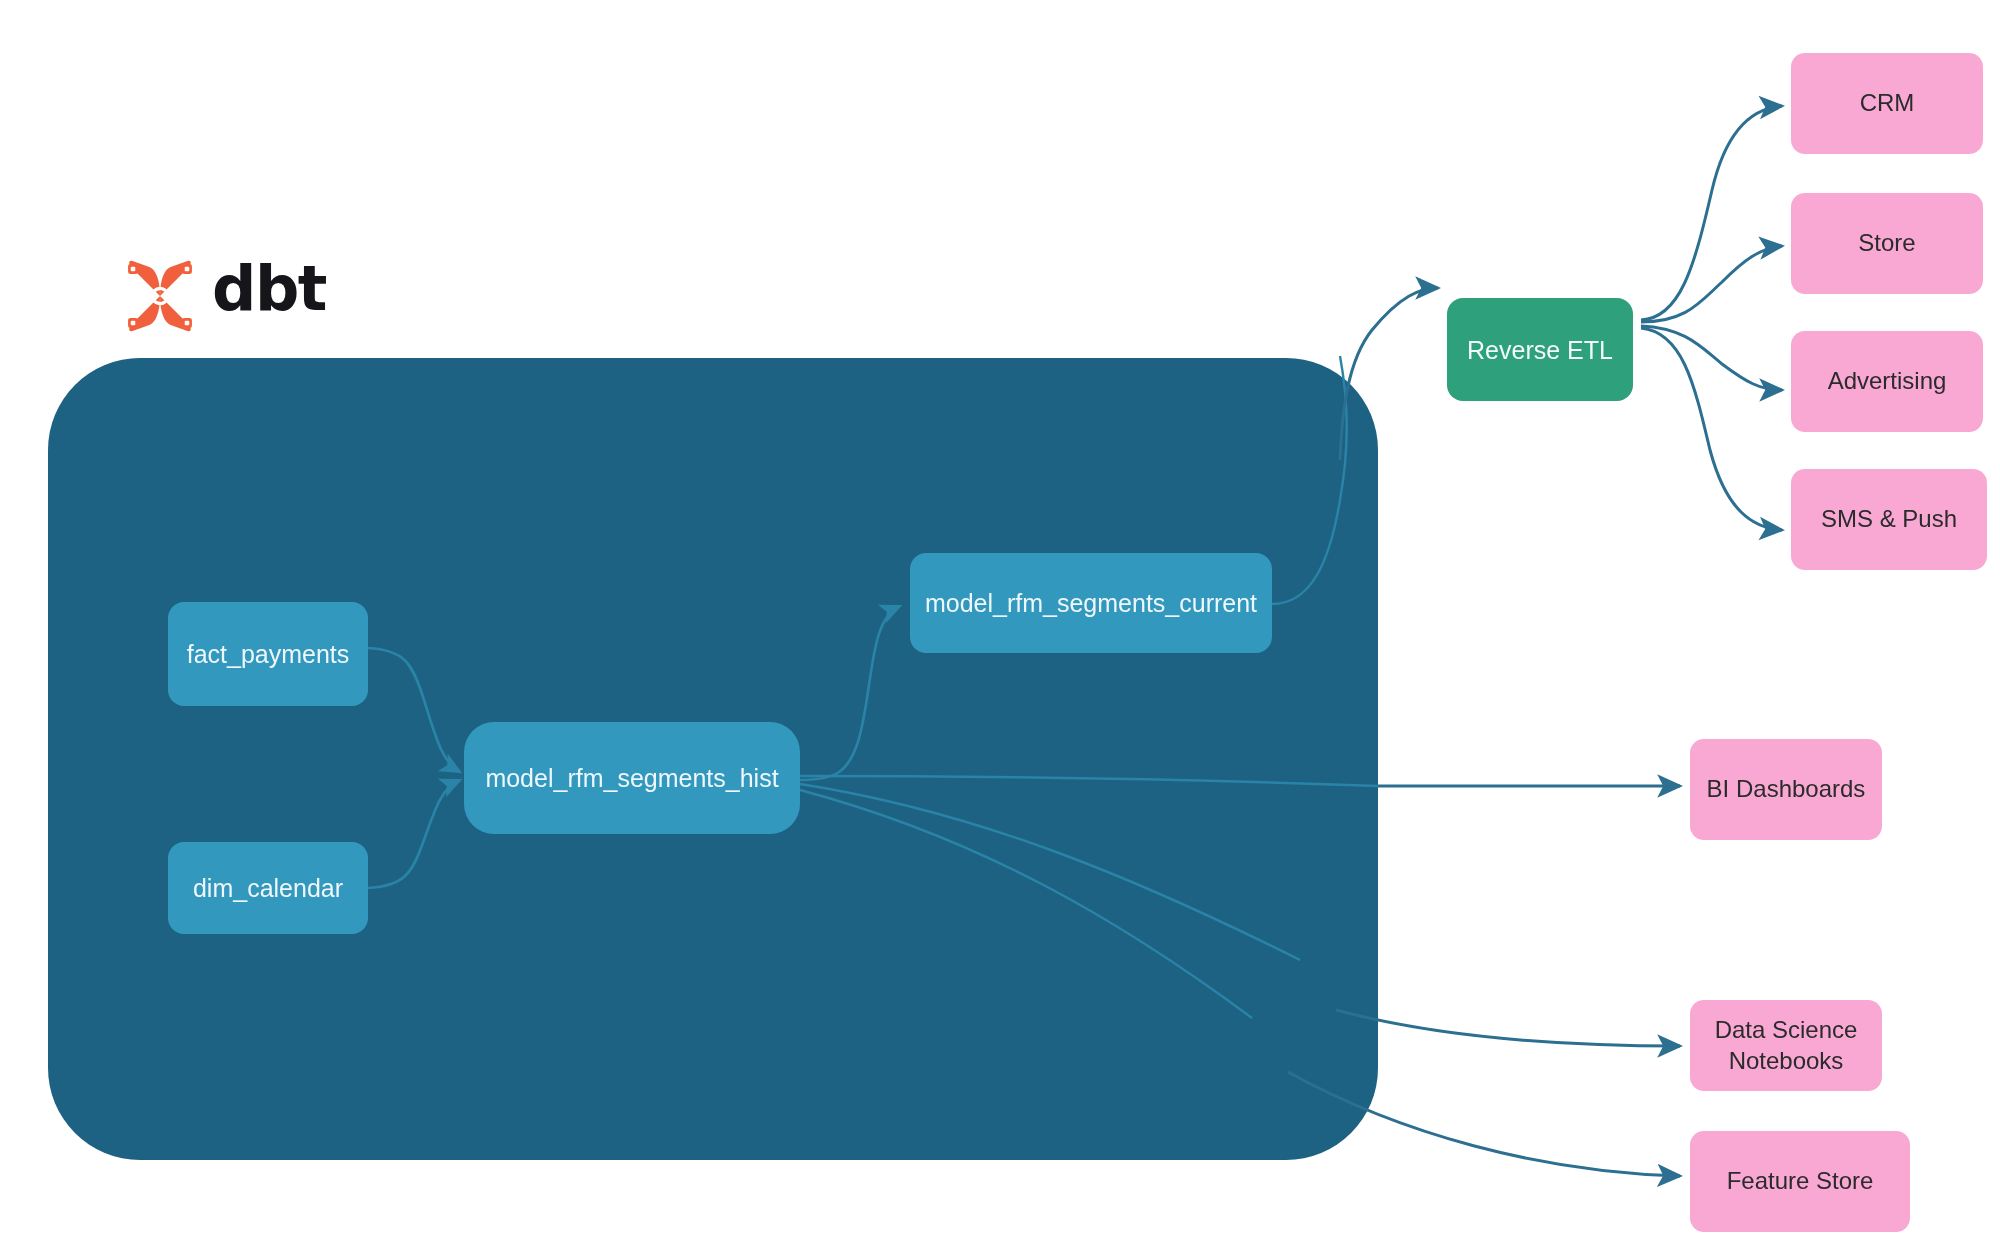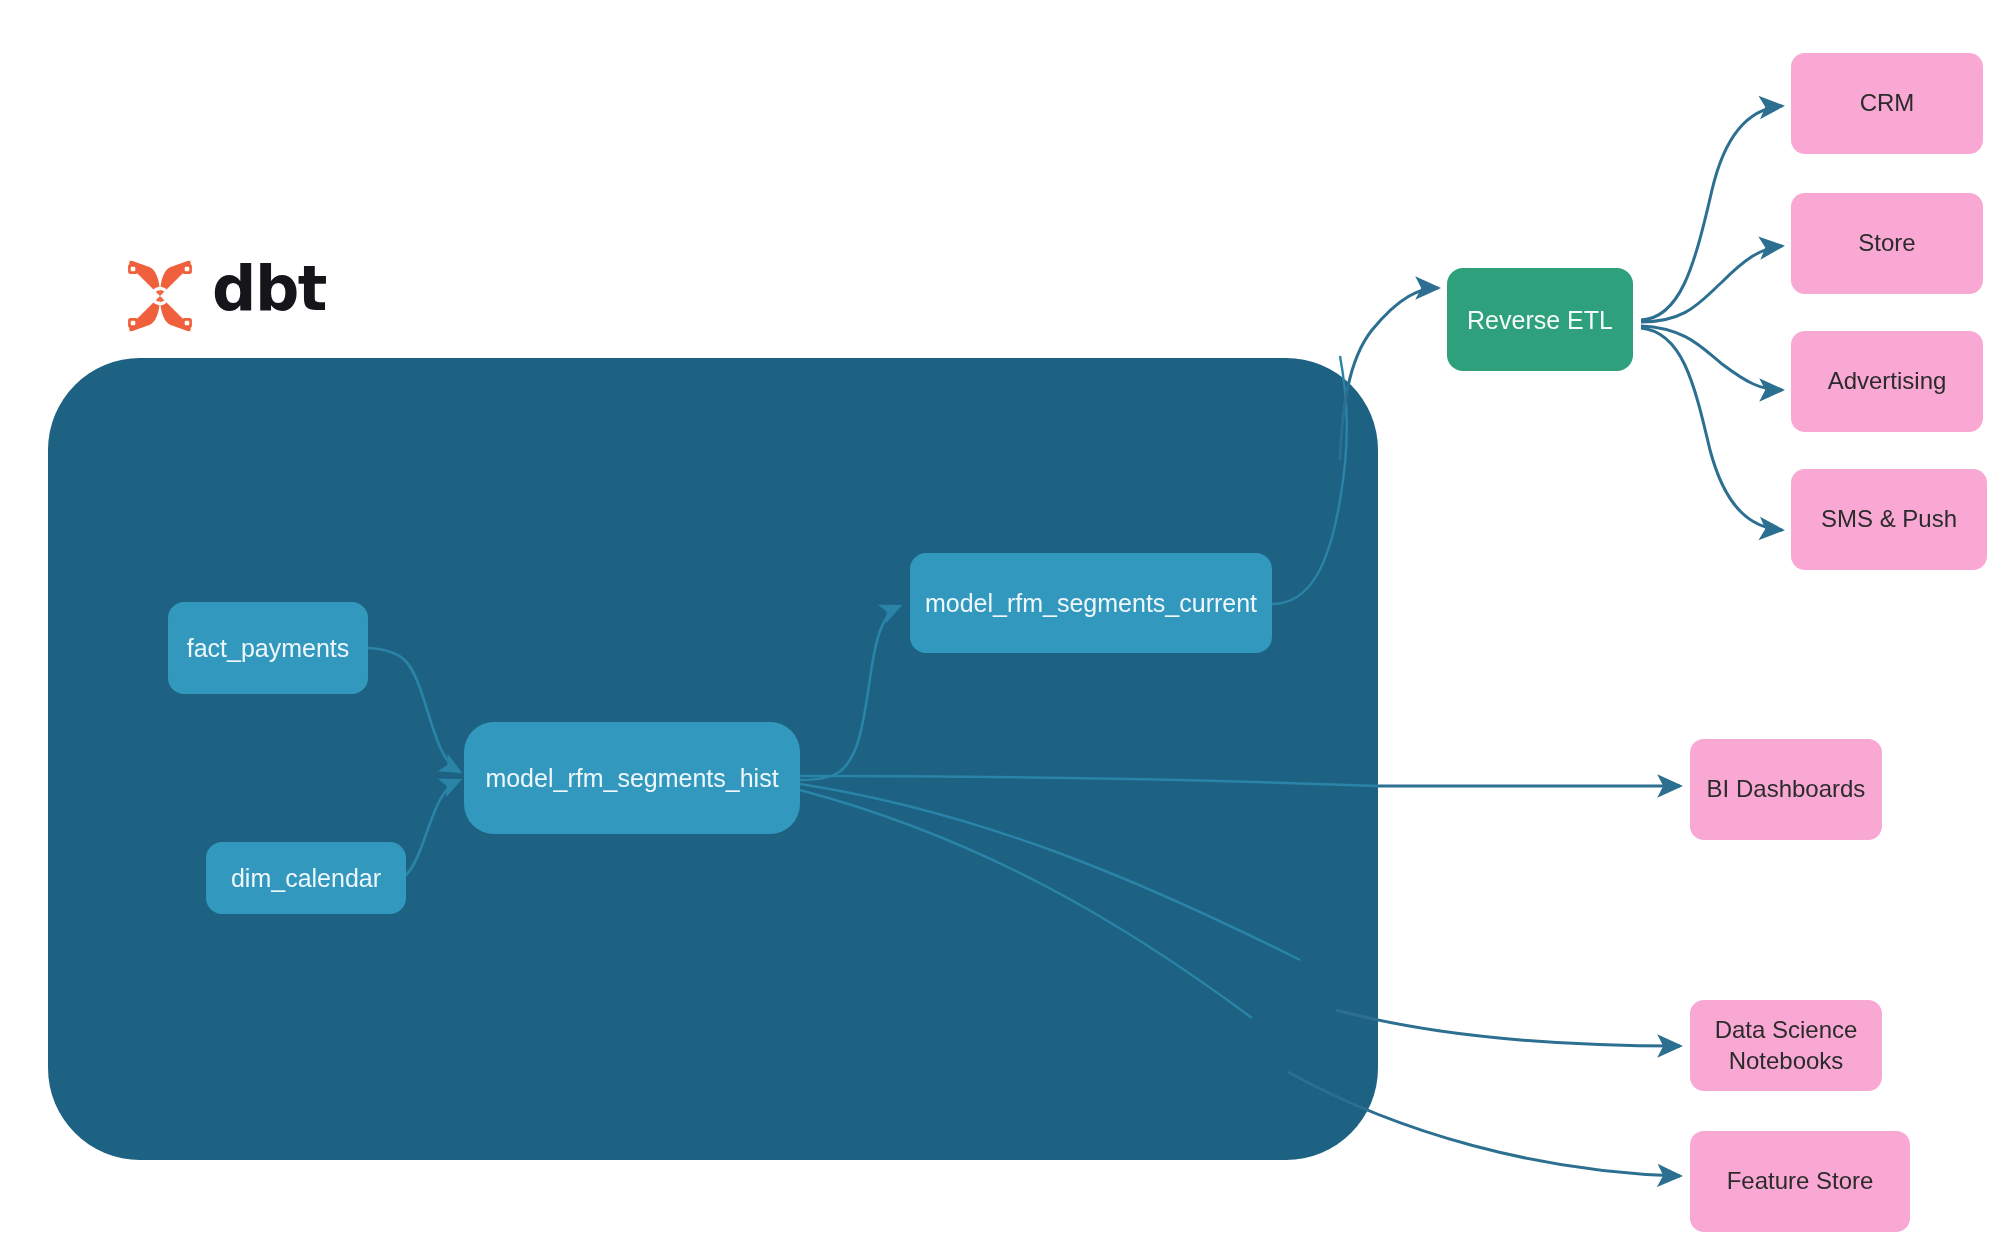--- a/index.html
+++ b/index.html
@@ -72,20 +72,21 @@
     background: #3398bd;
     color: #eef7fb;
     font-size: 25px;
     border-radius: 16px;
   }
   .node-green {
     background: #2fa07c;
     color: #f2fbf8;
     font-size: 25px;
     border-radius: 16px;
+    margin-top: 30px;
   }
   .node-dest {
     background: #f9a8d4;
     color: #2b2b2b;
     font-size: 24px;
     border-radius: 14px;
   }
 </style>
 </head>
 <body>
@@ -142,25 +143,25 @@
       <rect x="79" y="79" width="13" height="13" rx="3" fill="#f0603c"></rect>
       <rect x="11.5" y="11.5" width="6" height="6" rx="1.4" fill="#ffffff"></rect>
       <rect x="82.5" y="11.5" width="6" height="6" rx="1.4" fill="#ffffff"></rect>
       <rect x="11.5" y="82.5" width="6" height="6" rx="1.4" fill="#ffffff"></rect>
       <rect x="82.5" y="82.5" width="6" height="6" rx="1.4" fill="#ffffff"></rect>
       <path d="M56 42 A 10 10 0 1 0 56 58" fill="none" stroke="#ffffff" stroke-width="4.5" stroke-linecap="round"></path>
     </svg>
     <span class="wordmark">dbt</span>
   </div>
 
-  <div class="node node-model" style="left:168px;top:602px;width:200px;height:92px;">
+  <div class="node node-model" style="left:168px;top:602px;width:200px;height:104px;">
     <span>fact_payments</span>
   </div>
 
-  <div class="node node-model" style="left:168px;top:842px;width:200px;height:72px;margin-left:38px;">
+  <div class="node node-model" style="left:168px;top:842px;width:200px;height:92px;">
     <span>dim_calendar</span>
   </div>
 
   <div class="node node-model" style="left:464px;top:722px;width:336px;height:112px;border-radius:30px;">
     <span>model_rfm_segments_hist</span>
   </div>
 
   <div class="node node-model" style="left:910px;top:553px;width:362px;height:100px;">
     <span>model_rfm_segments_current</span>
   </div>

